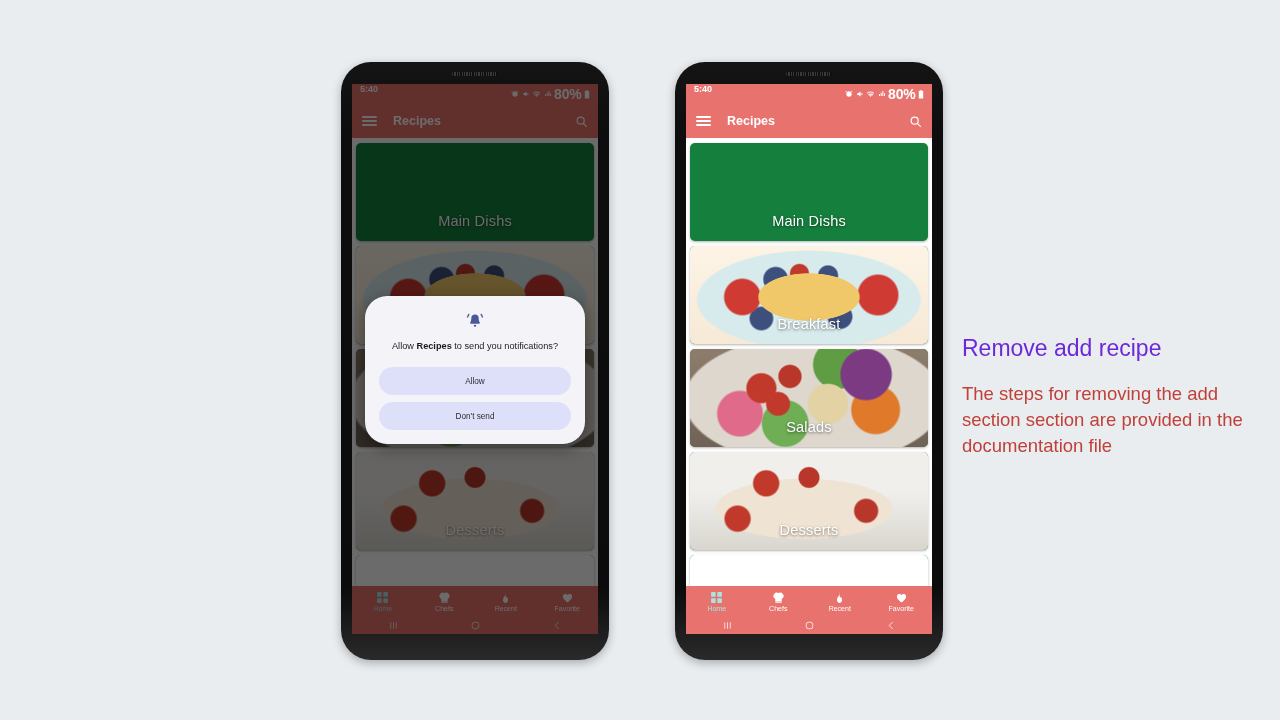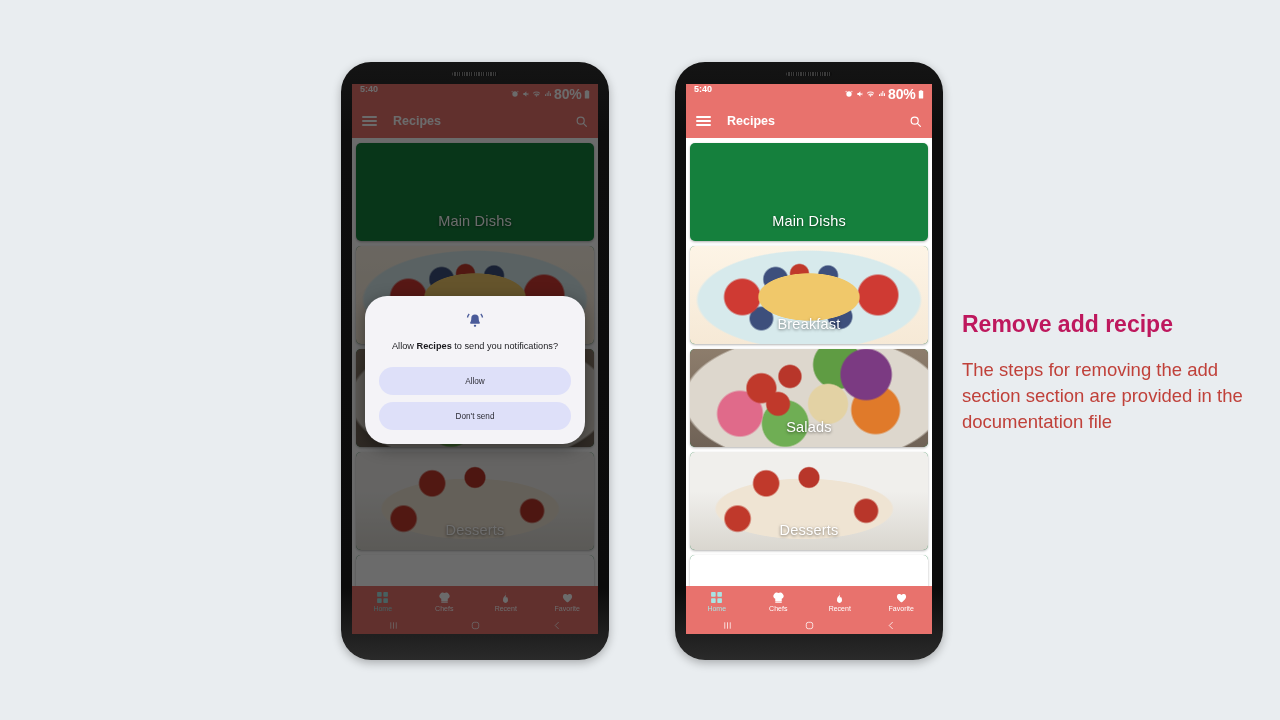--- a/index.html
+++ b/index.html
@@ -7,23 +7,24 @@
     width: 1280px; height: 720px;
     background: #e9edf0;
     font-family: "Liberation Sans", sans-serif;
     overflow: hidden;
   }
   .stage { position: relative; width: 1280px; height: 720px; }
 
   
   .annot { position: absolute; }
   .annot-title {
-    font-weight: bold;
-    color: #be185d;
+    font-weight: normal;
+    color: #6d28d9;
     line-height: 1.25;
+    margin-top: 24px;
   }
   .annot-body {
     color: #c0413a;
     line-height: 1.4;
   }
   #annot-left { left: 8px; top: 360px; width: 316px; text-align: center; }
   #annot-left .annot-title { font-size: 23px; }
   #annot-right { left: 962px; top: 310px; width: 310px; text-align: left; }
   #annot-right .annot-title { font-size: 23px; margin-bottom: 18px; }
   #annot-right .annot-body { font-size: 18.5px; }

